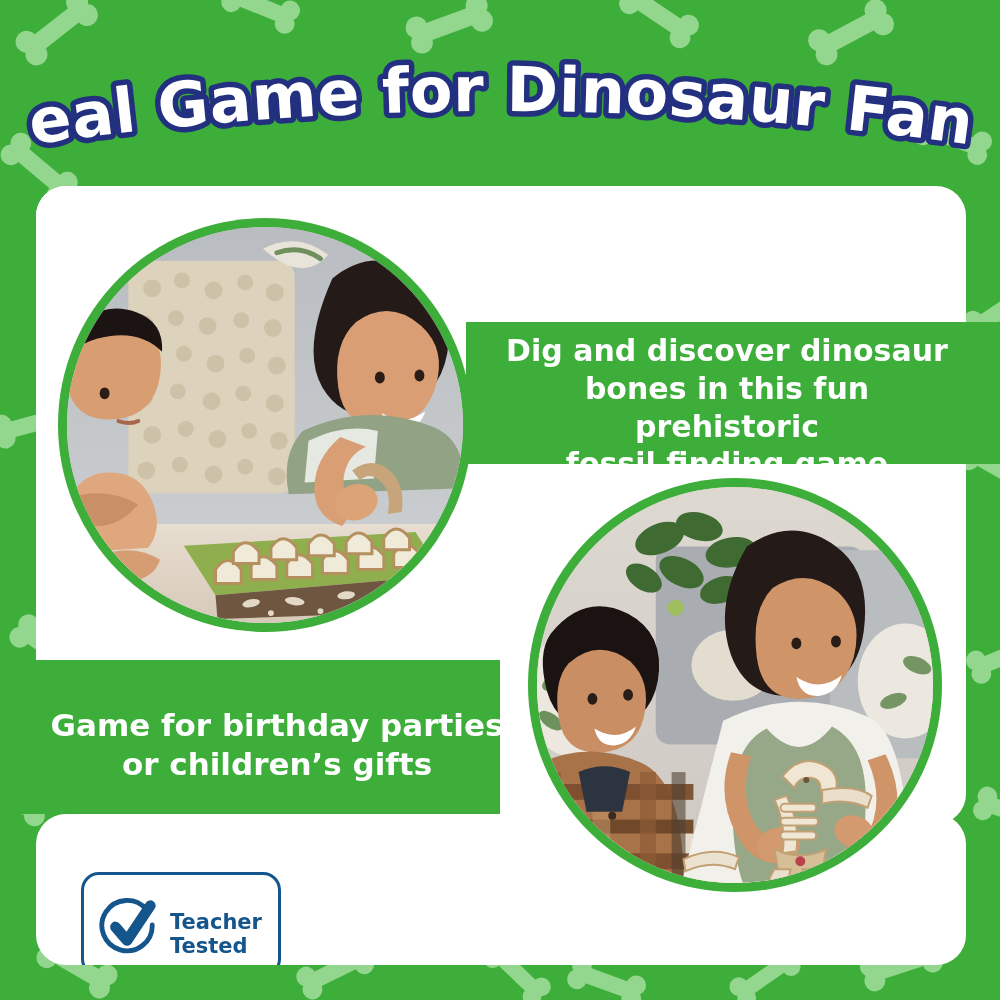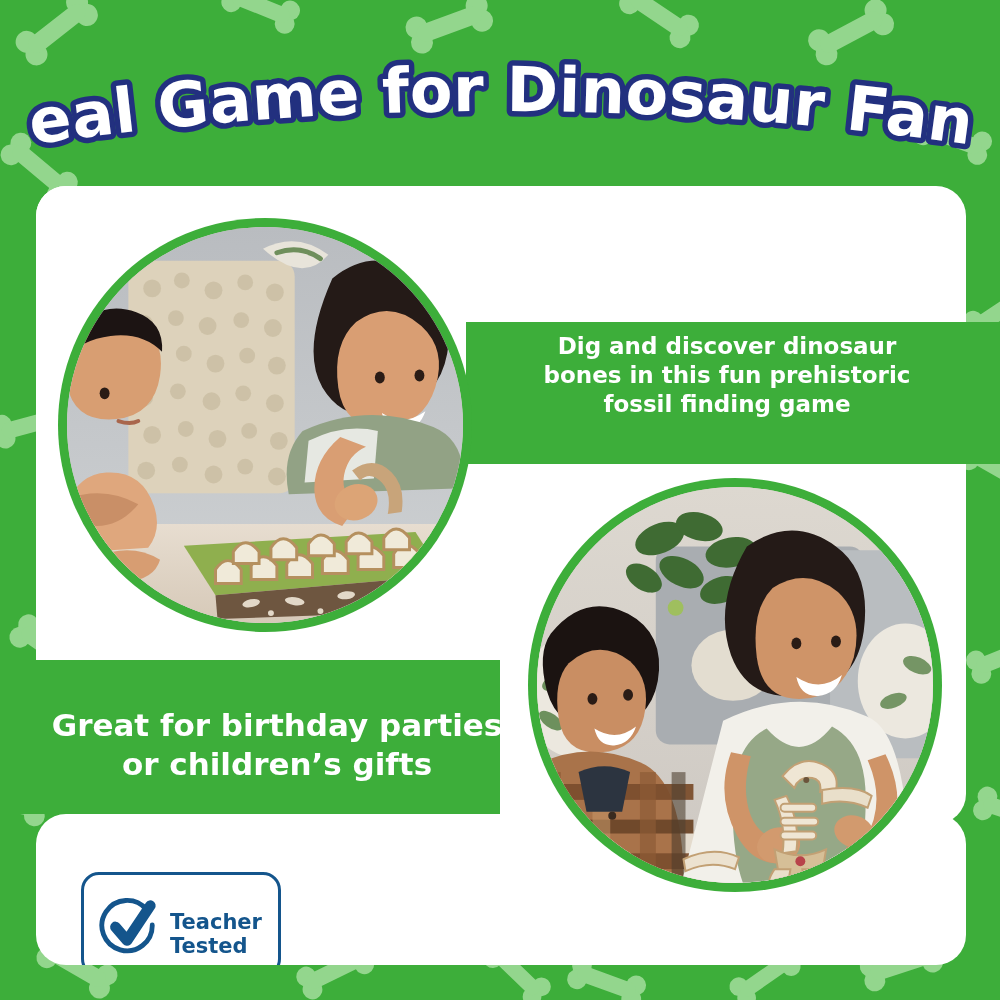--- a/index.html
+++ b/index.html
@@ -149,21 +149,21 @@
     font-family: "DejaVu Sans", sans-serif;
     font-weight: 700;
     line-height: 1.26;
     text-align: center;
     white-space: pre-line;
   }
   #caption-1 {
     left: 492px;
     top: 332px;
     width: 470px;
-    font-size: 23px;
+    font-size: 30px;
   }
   #caption-2 {
     left: 42px;
     top: 706px;
     width: 470px;
     font-size: 31px;
   }
 
   
   #badge {
@@ -633,21 +633,21 @@
       </defs>
       <text class="headline-outline" text-anchor="middle">
         <textPath href="#arcpath" startOffset="50%">Ideal Game for Dinosaur Fans!</textPath>
       </text>
     </svg>
   </div>
 
   <div class="caption" id="caption-1">Dig and discover dinosaur
 bones in this fun prehistoric
 fossil finding game</div>
-  <div class="caption" id="caption-2">Great for birthday parties
+  <div class="caption" id="caption-2">Game for birthday parties
 or children’s gifts</div>
 
   <div id="badge-clip">
     <div id="badge" style="position:absolute;">
       <svg id="badge-check" viewBox="0 0 64 64">
         <path d="M50 16 A26 26 0 1 0 56 32" fill="none" stroke="#14558C" stroke-width="5" stroke-linecap="round"></path>
         <path d="M18 34 L30 48 L54 12" fill="none" stroke="#14558C" stroke-width="11" stroke-linecap="round" stroke-linejoin="round"></path>
       </svg>
       <div id="badge-text">Teacher
 Tested</div>

